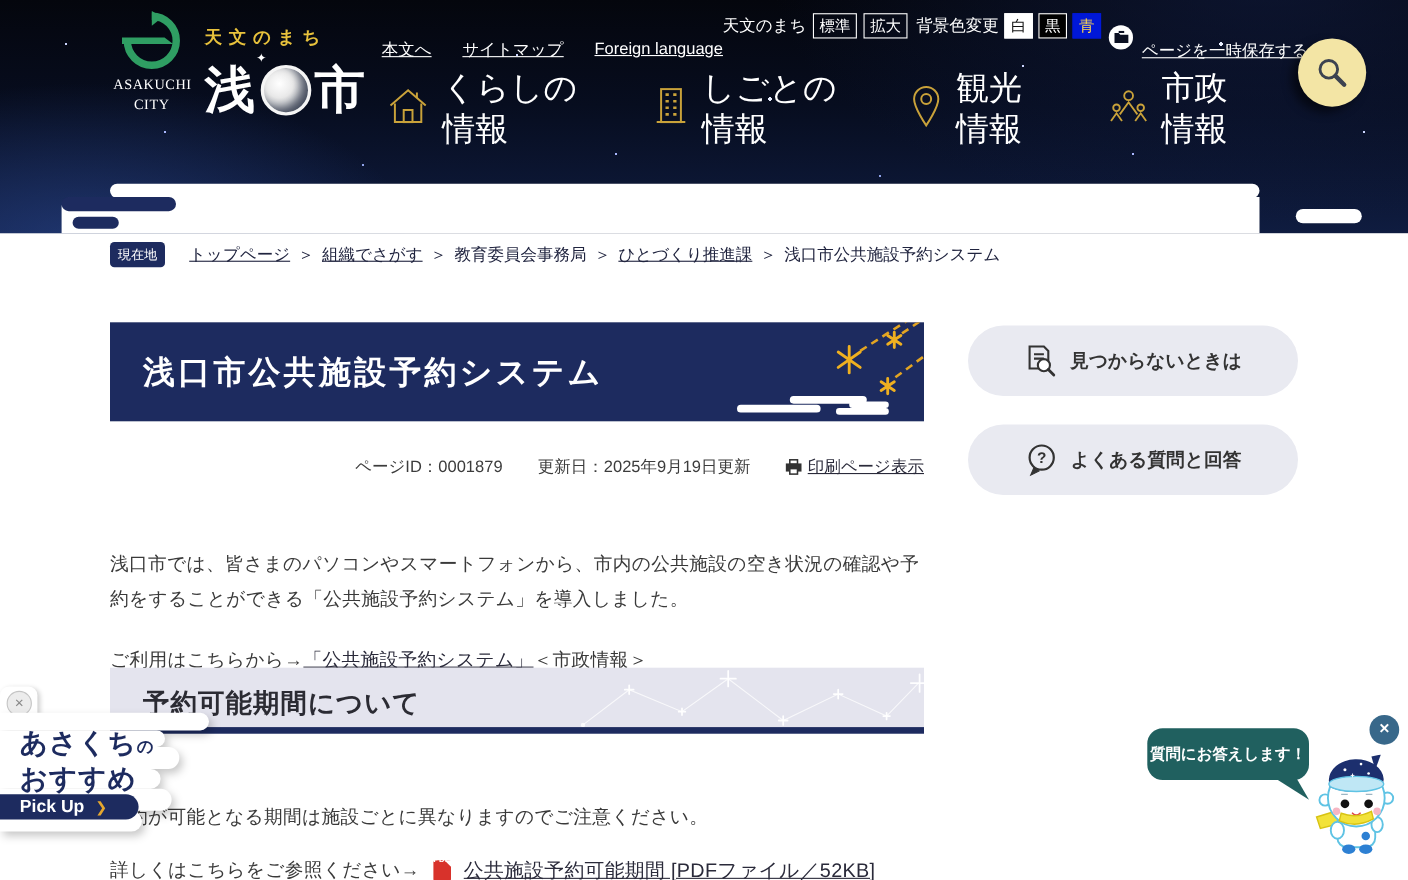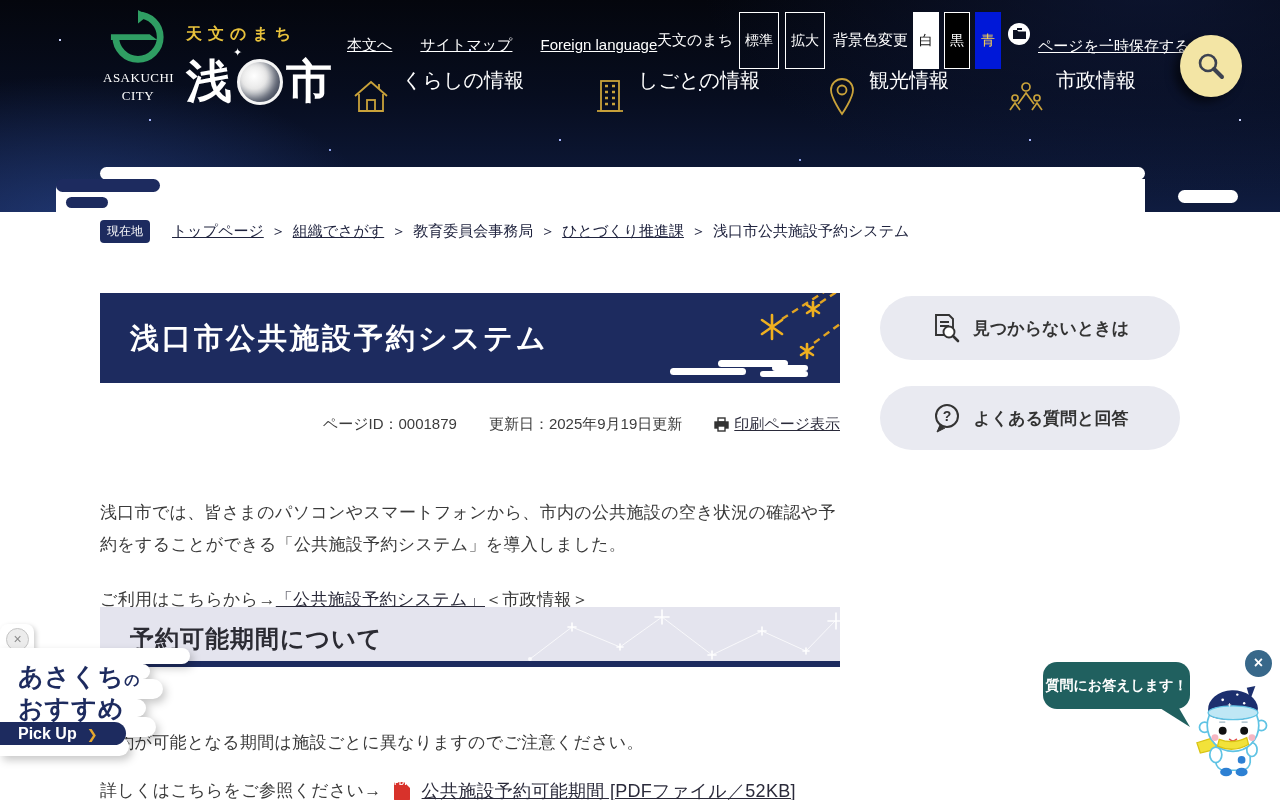--- a/index.html
+++ b/index.html
@@ -51,30 +51,30 @@
     background:radial-gradient(circle at 35% 35%, #ffffff 0%, #e9e9e9 35%, #9aa0a8 75%, #6a7077 100%);
     box-shadow: inset -6px -4px 8px rgba(10,16,40,.55); }
   .logo-star { position:absolute; left:47px; top:22px; color:#fff; font-size:11px; }
 
   
   .util { position:absolute; top:10px; color:#fff; font-size:15px; white-space:nowrap; }
   .util a { color:#fff; text-decoration:underline; cursor:pointer;margin-top:26px; }
   .u-links { left:347px; display:flex; gap:28px; }
   .u-font { left:657px; top:12px; display:flex; align-items:center; gap:6px; }
   .u-bg { left:833px; top:12px; display:flex; align-items:center; gap:5px; }
-  .ubox { display:inline-block; border:1px solid #fff; padding:19px 5px; font-size:14px; line-height:17px; color:#fff; cursor:pointer; }
+  .ubox { display:inline-block; border:1px solid #fff; padding:2px 5px; font-size:14px; line-height:17px; color:#fff; cursor:pointer; }
   .ubox.w { background:#fff; color:#111; }
   .ubox.k { background:#000; color:#fff; }
   .ubox.b { background:#0018d8; color:#ffd84d; border-color:#0018d8; }
   .u-save { left:1008px; top:11px; display:flex; align-items:center; gap:8px; }
   .save-ic { width:22px; height:22px; border-radius:50%; background:#fff; display:flex; align-items:center; justify-content:center; }
 
   
   .nav-item { position:absolute; top:62px; display:flex; align-items:flex-start; gap:12px; color:#fff; cursor:pointer; }
-  .nav-item .txt { font-size:20px; line-height:37px; }
+  .nav-item .txt { font-size:30px; line-height:37px; }
   .nav-item svg { margin-top:16px; }
   .nav-1 { left:352px; } .nav-1 .txt { width:124px; }
   .nav-2 { left:594px; } .nav-2 .txt { width:124px; }
   .nav-3 { left:827px; } .nav-3 .txt { width:80px; }
   .nav-4 { left:1008px;} .nav-4 .txt { width:80px; }
 
   .search-btn { position:absolute; left:1180px; top:35px; width:62px; height:62px; border-radius:50%;
     background:#f3e5a5; box-shadow:-6px 5px 9px rgba(0,0,0,.55); display:flex; align-items:center; justify-content:center; cursor:pointer; }
 
   

